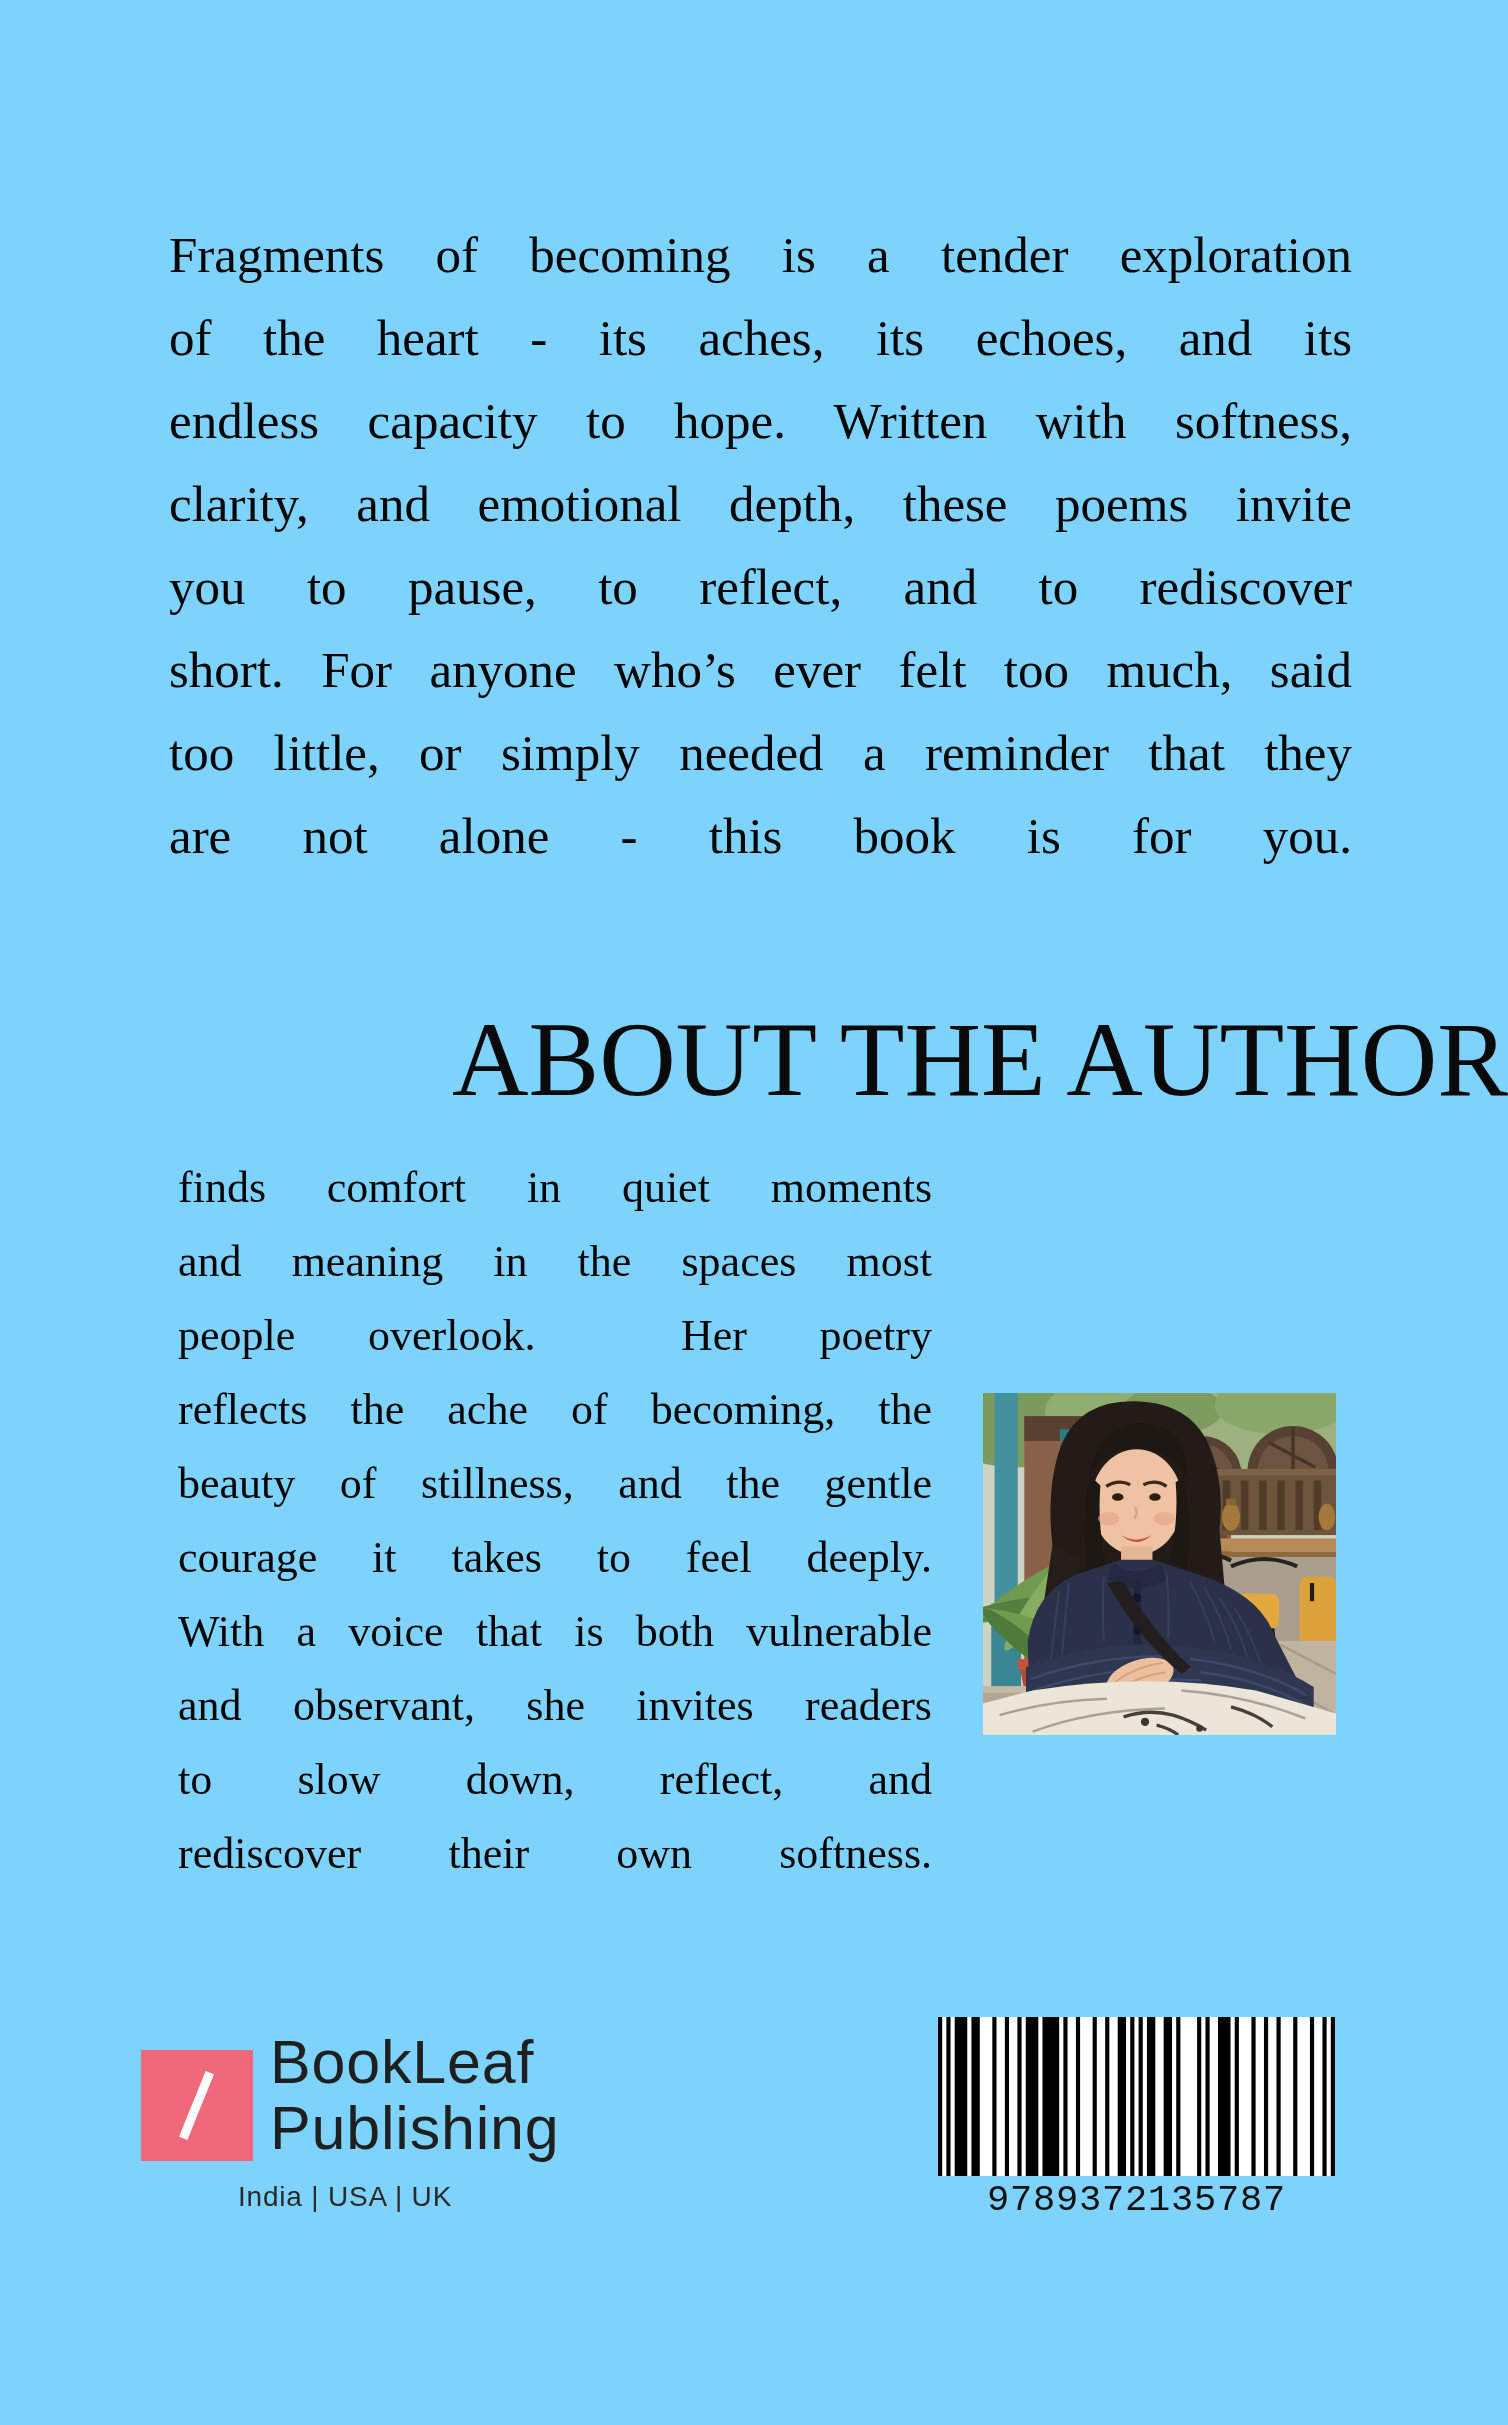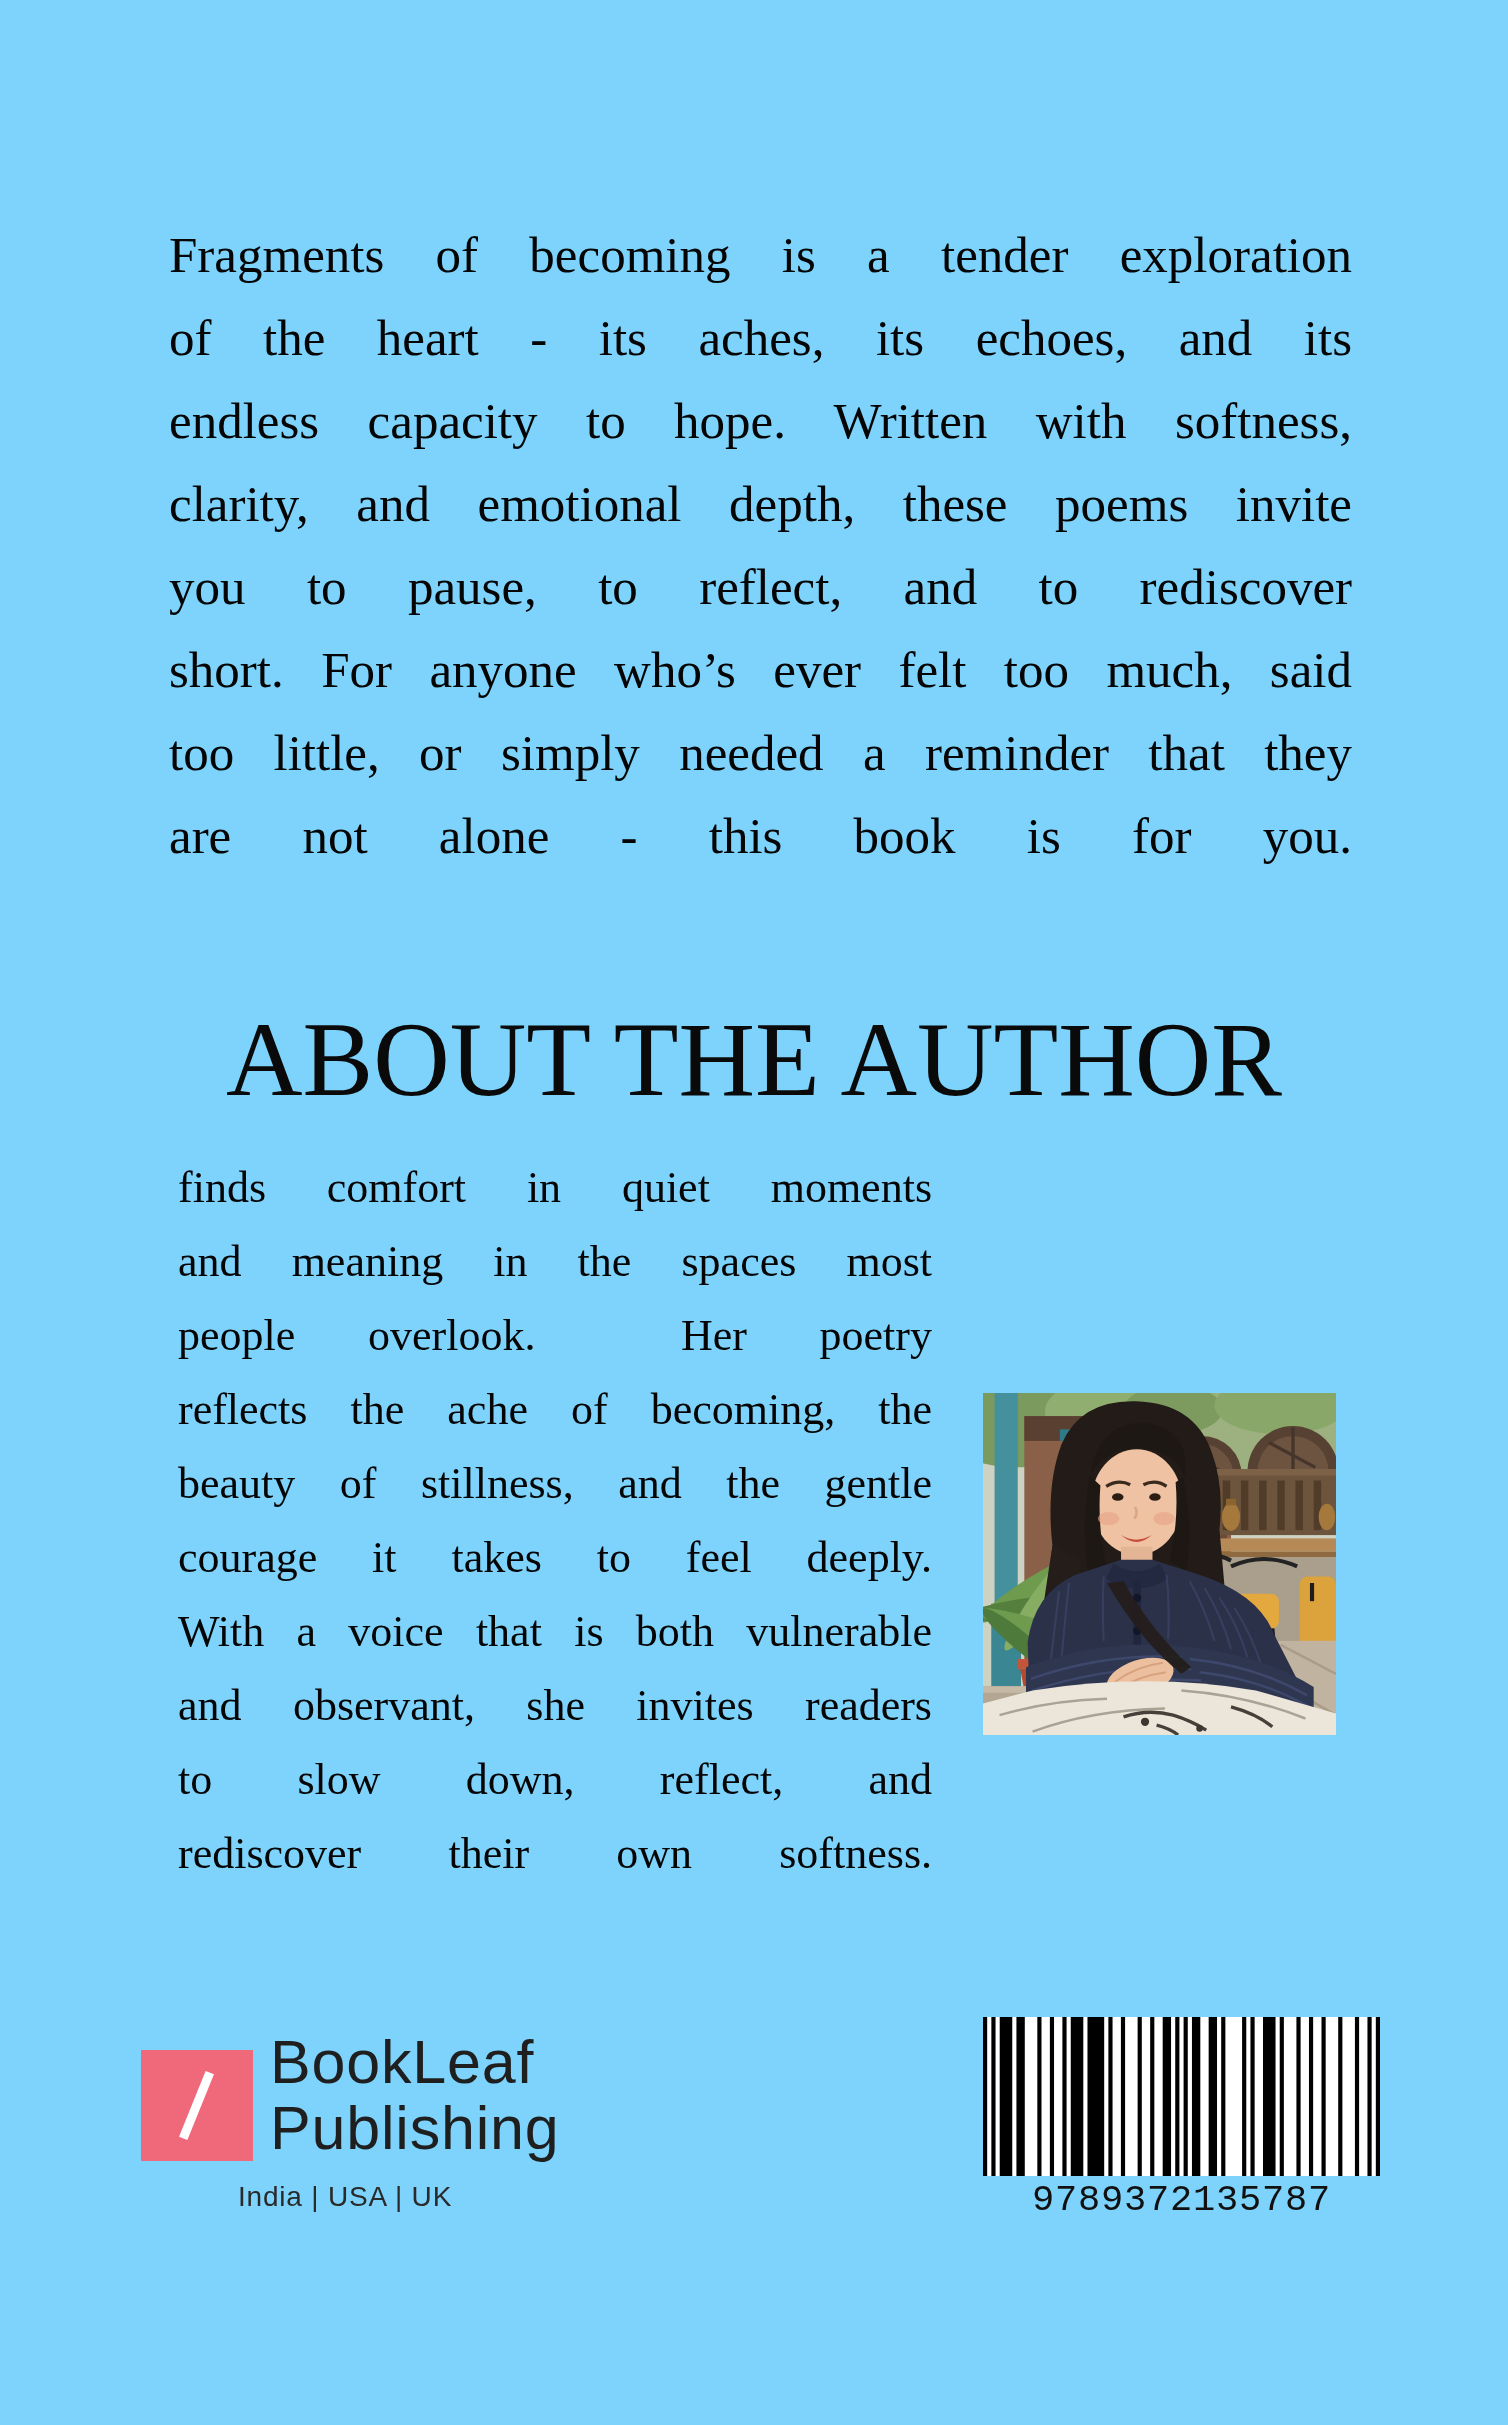--- a/index.html
+++ b/index.html
@@ -11,21 +11,21 @@
 
   
   .desc{position:absolute;left:169px;top:214px;width:1183px;}
   .desc .tline{
     font-size:51px;line-height:83px;white-space:normal;
     text-align:justify;text-align-last:justify;-moz-text-align-last:justify;
   }
 
   .heading{
     position:absolute;left:0;top:998px;width:100%;
-    font-size:106px;line-height:124px;text-align:center;color:#0a0a0a;
+    font-size:106px;line-height:124px;text-align:right;color:#0a0a0a;
     letter-spacing:0px;
   }
 
   .bio{position:absolute;left:178px;top:1151px;width:754px;}
   .bio .tline{
     font-size:44px;line-height:74px;white-space:normal;
     text-align:justify;text-align-last:justify;-moz-text-align-last:justify;
   }
 
   .photo{position:absolute;left:983px;top:1393px;width:353px;height:342px;}
@@ -43,21 +43,21 @@
     position:absolute;left:270px;top:2029px;
     font-family:"Liberation Sans", sans-serif;font-weight:300;
     font-size:61px;line-height:66px;color:#1f1f1f;letter-spacing:0.8px;
   }
   .regions{
     position:absolute;left:238px;top:2176px;
     font-family:"Liberation Sans", sans-serif;font-weight:300;
     font-size:28px;line-height:41px;color:#2a2a2a;letter-spacing:0.8px;
   }
 
-  .barcode-wrap{position:absolute;left:938px;top:2017px;width:397px;margin-left:45px;}
+  .barcode-wrap{position:absolute;left:938px;top:2017px;width:397px;}
   .barcode-bars{display:block;width:397px;height:159px;background:#ffffff;}
   .barcode-number{
     margin-top:4.1px;text-align:center;color:#111111;
     font-family:"Liberation Mono", monospace;font-size:37px;line-height:41px;
     letter-spacing:0.8px;
   }
 </style>
 </head>
 <body>
 

